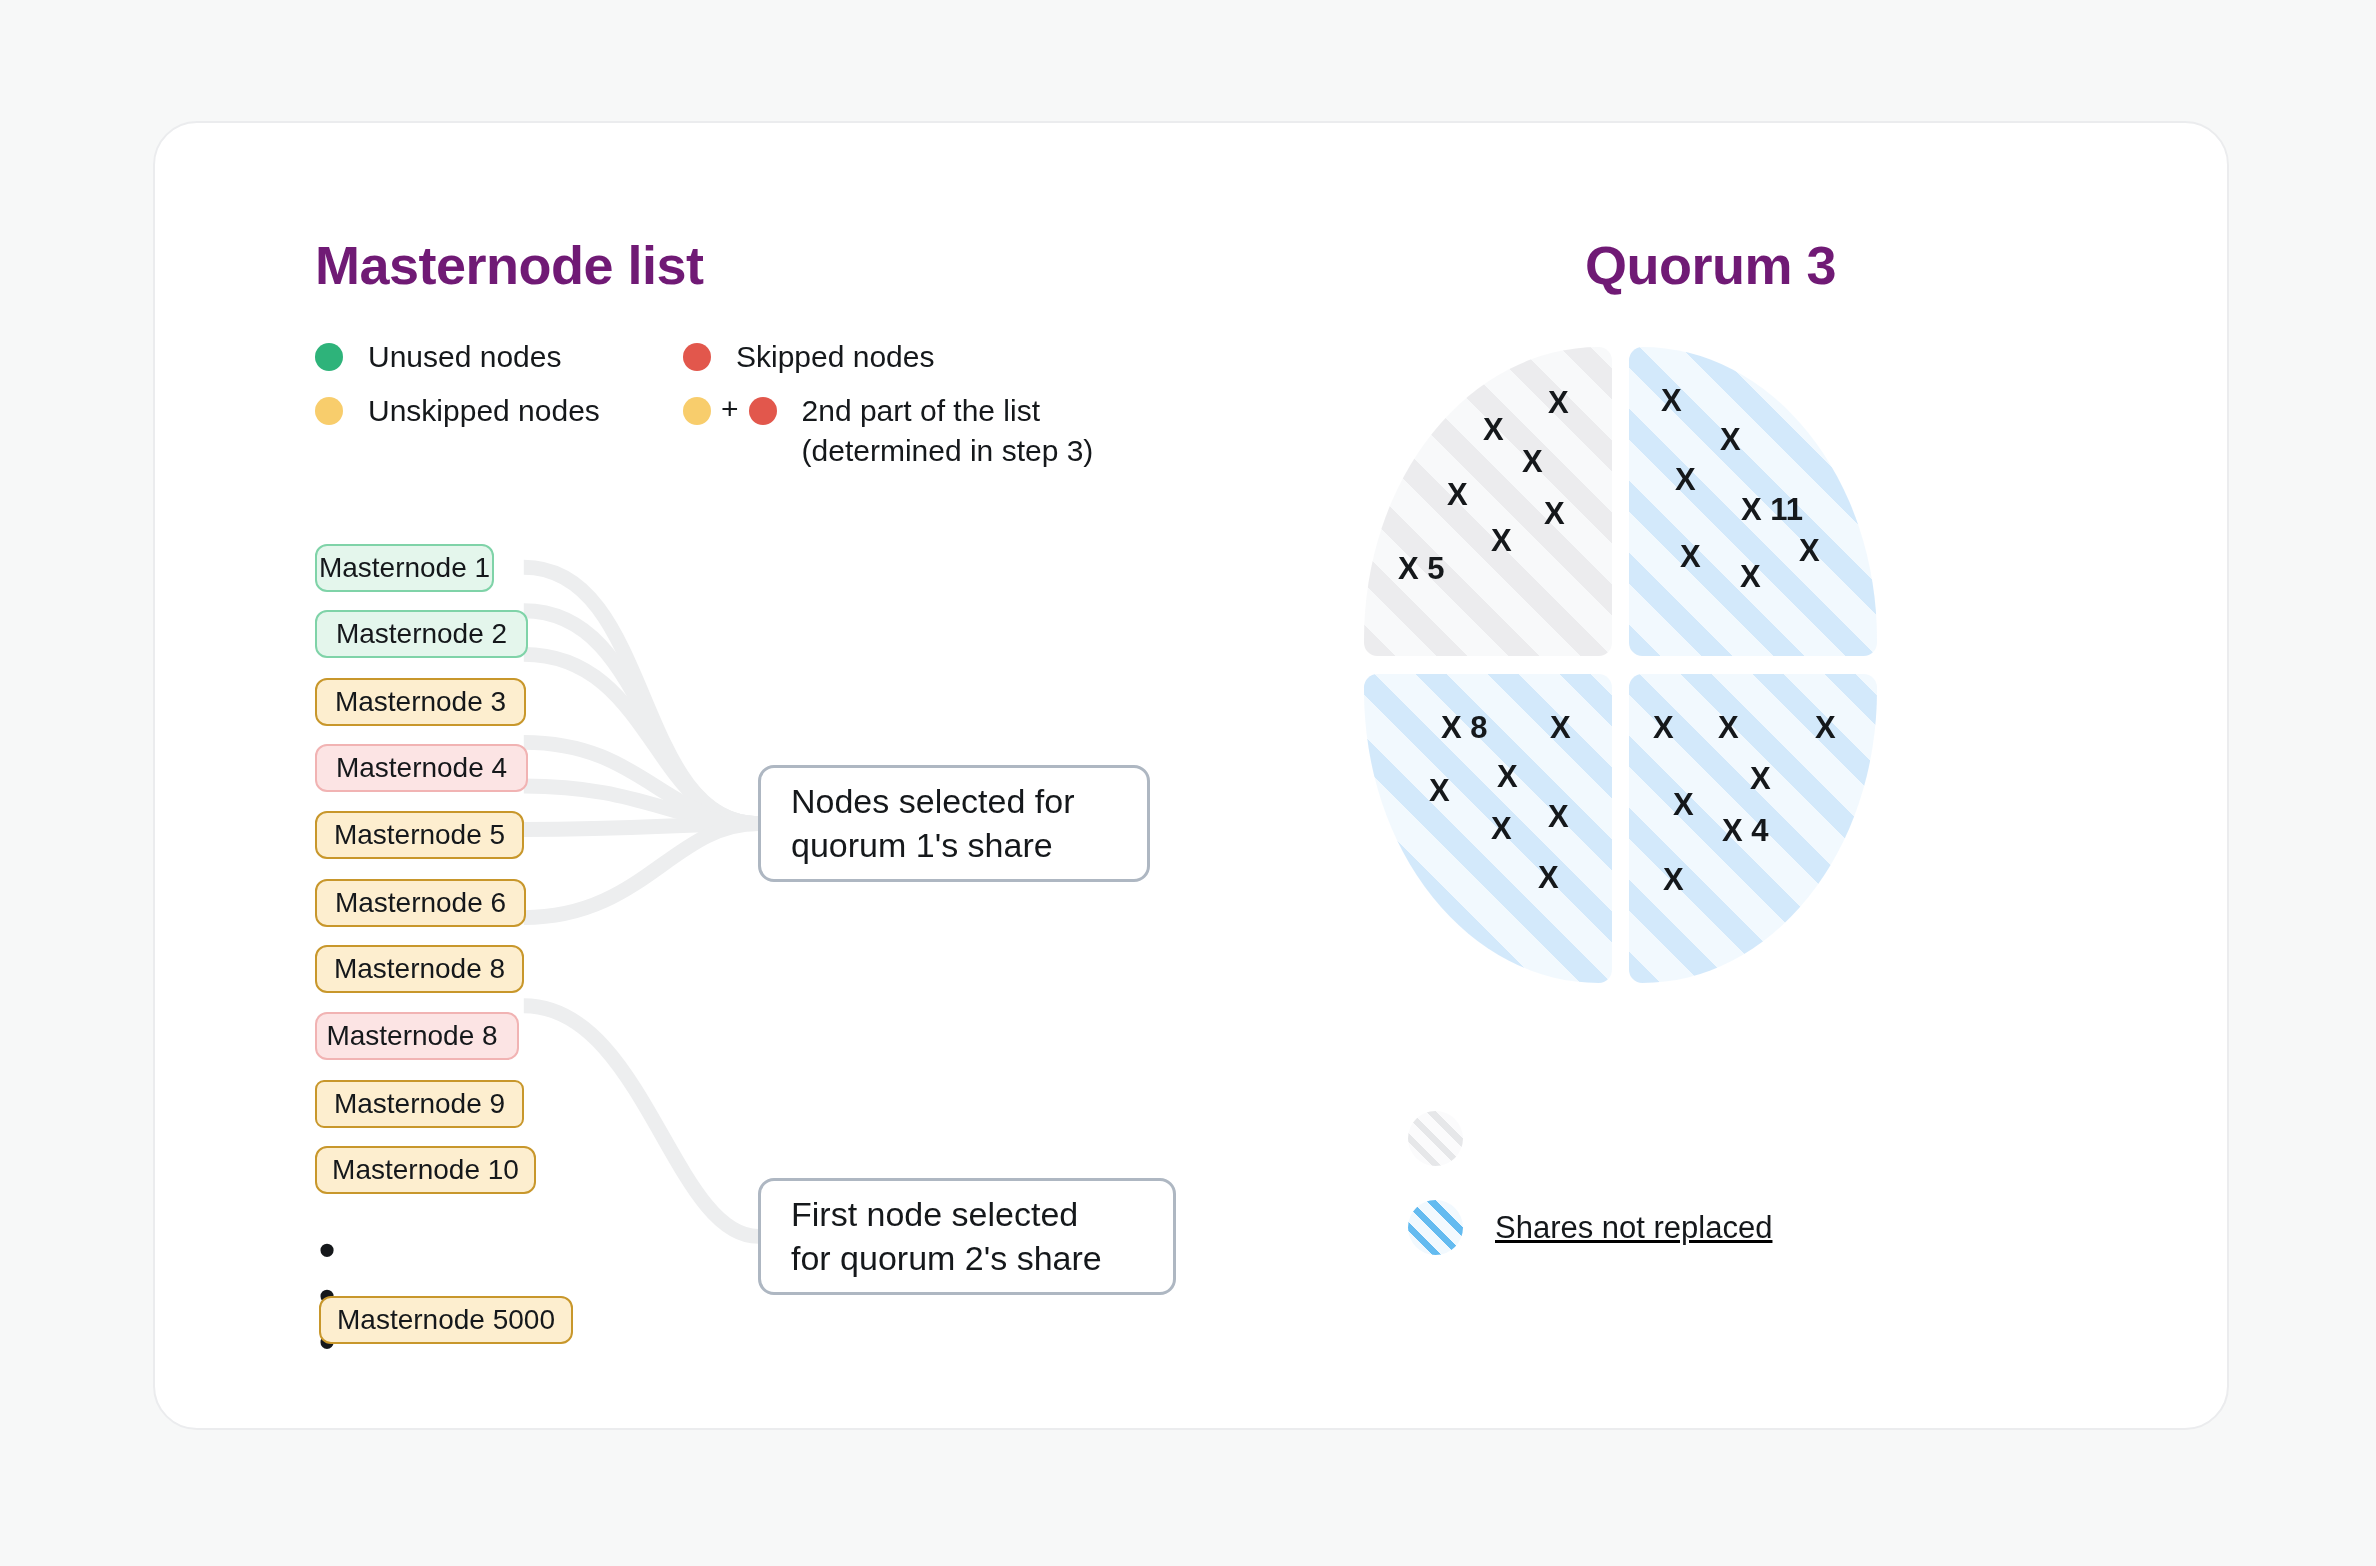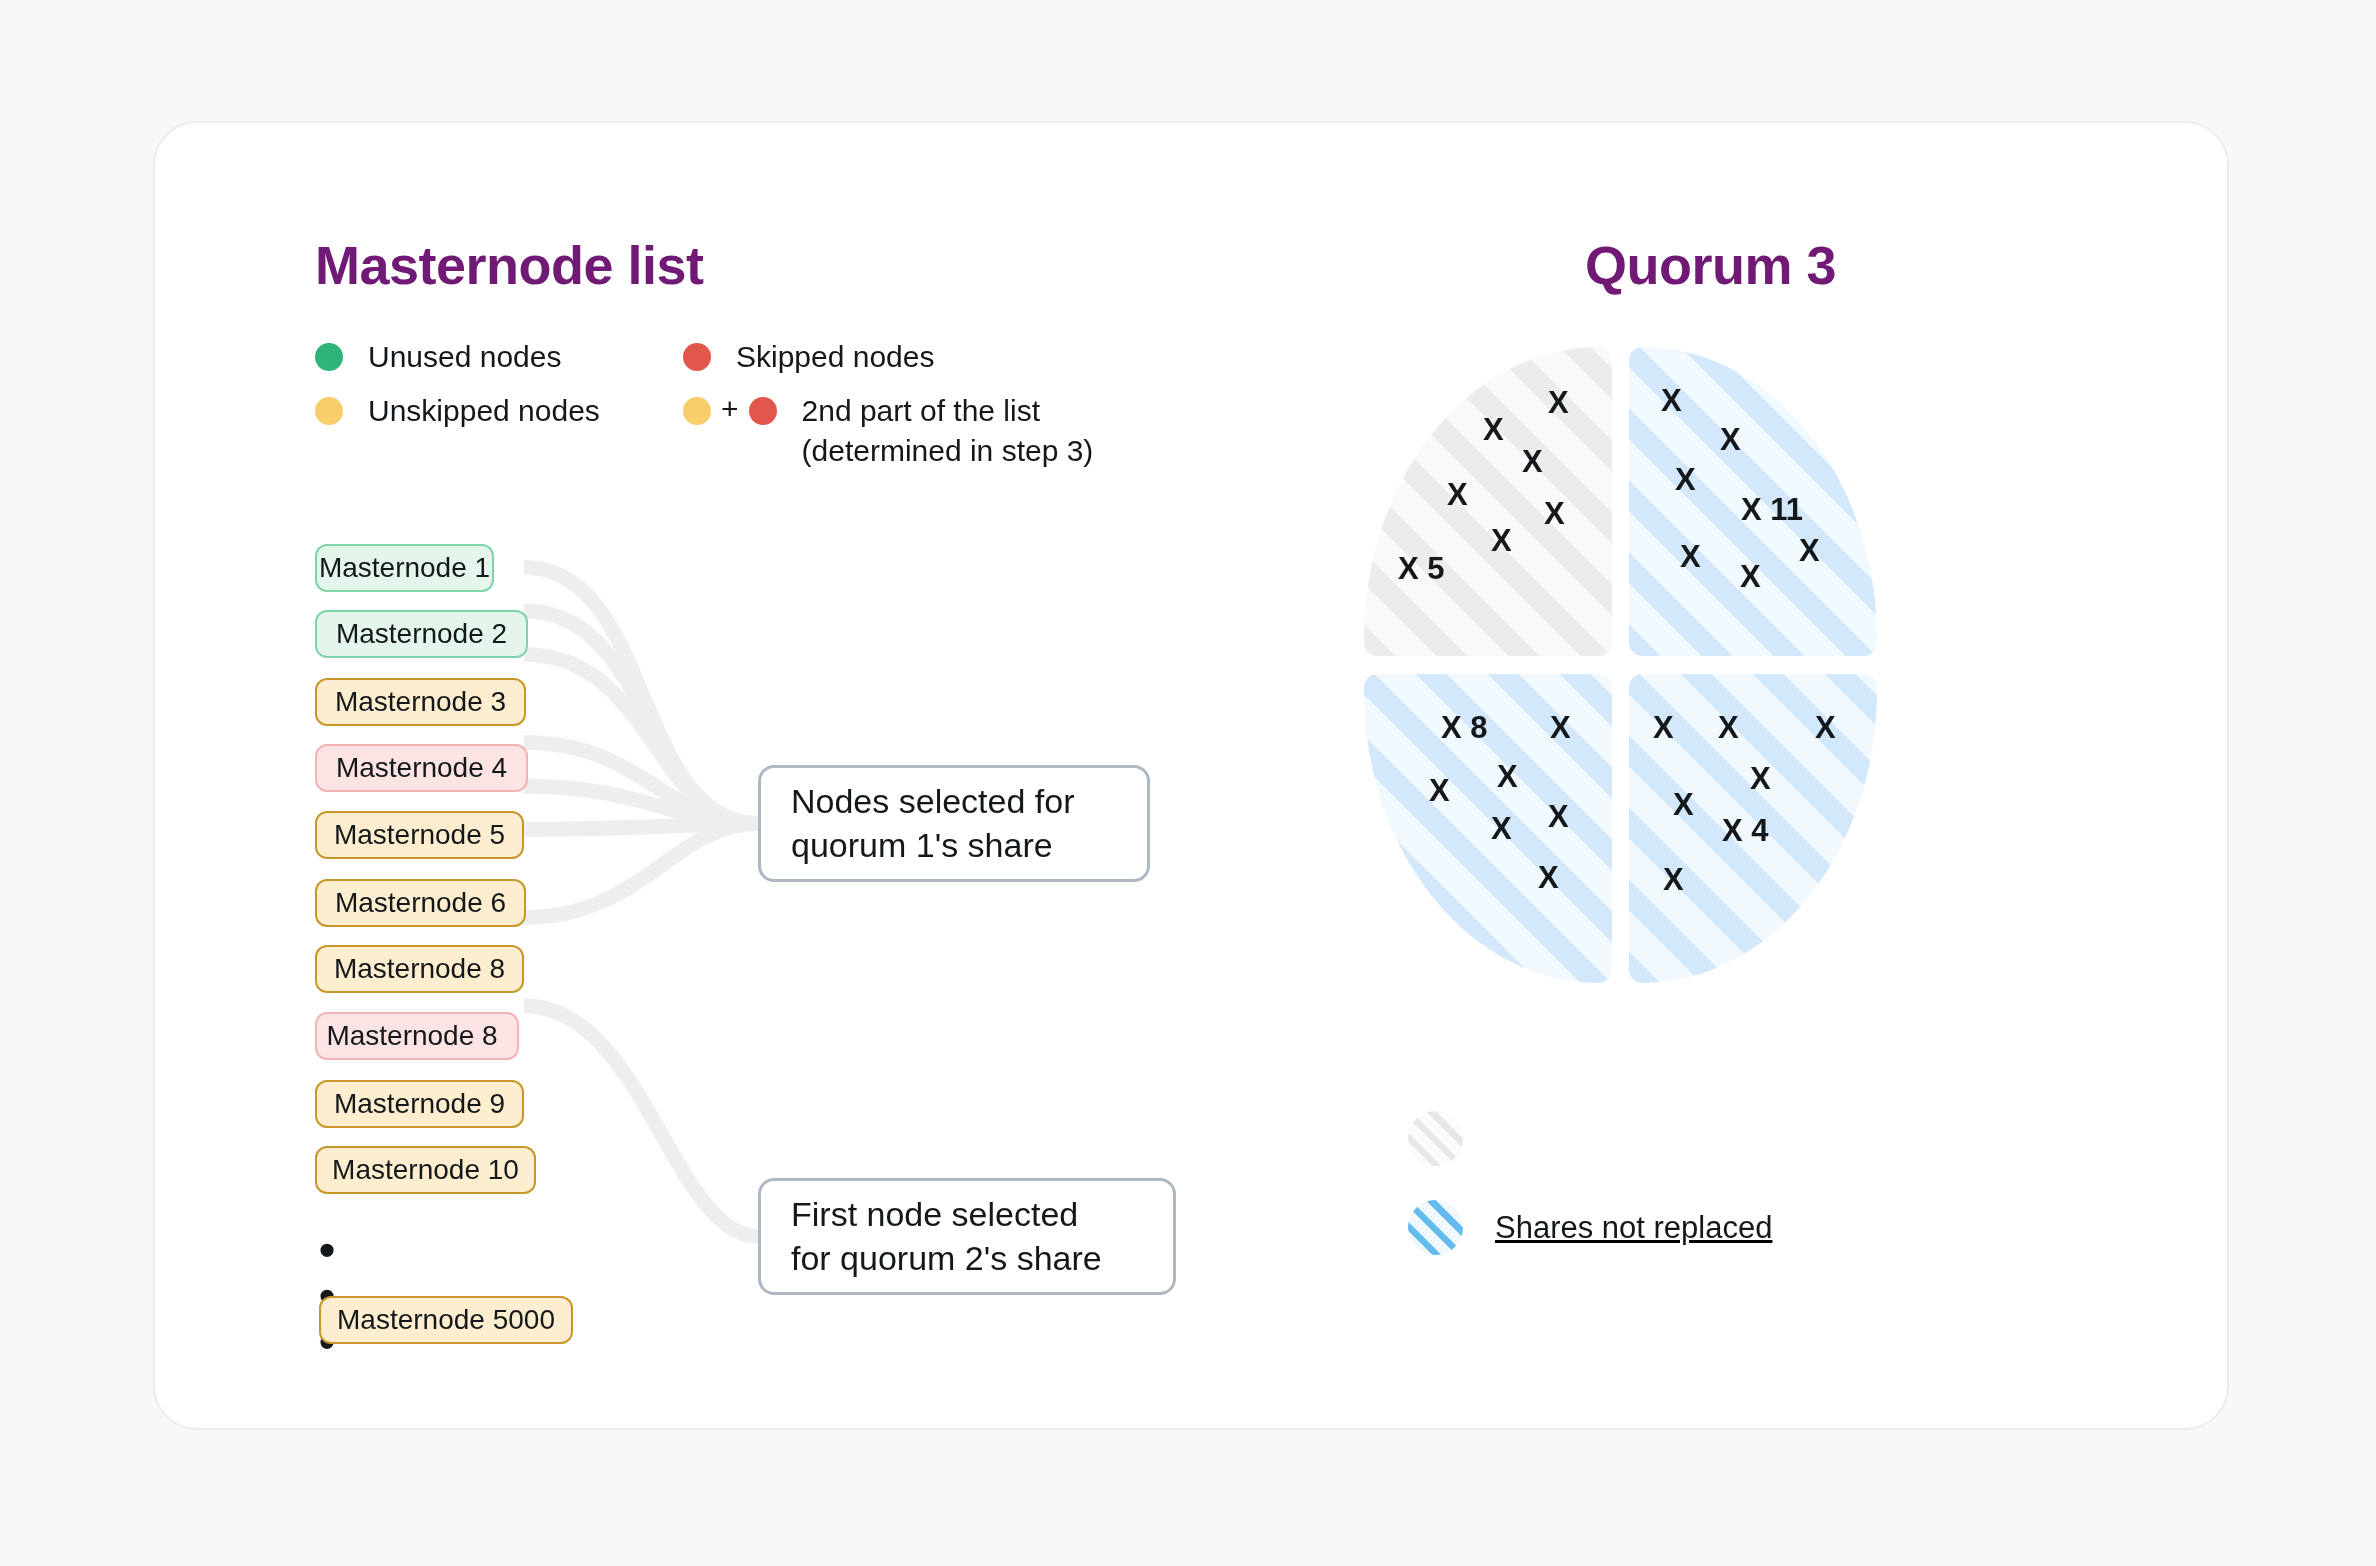--- a/index.html
+++ b/index.html
@@ -275,21 +275,21 @@
 
   <div class="node-list">
     <div class="node-pill pill-green" style="left:0px;  top:0px;   width:179px;">Masternode 1</div>
     <div class="node-pill pill-green" style="left:0px;  top:66px;  width:213px;">Masternode 2</div>
     <div class="node-pill pill-amber" style="left:0px;  top:134px; width:211px;">Masternode 3</div>
     <div class="node-pill pill-red" style="left:0px;  top:200px; width:213px;">Masternode 4</div>
     <div class="node-pill pill-amber" style="left:0px;  top:267px; width:209px;">Masternode 5</div>
     <div class="node-pill pill-amber" style="left:0px;  top:335px; width:211px;">Masternode 6</div>
     <div class="node-pill pill-amber" style="left:0px;  top:401px; width:209px;">Masternode 8</div>
     <div class="node-pill pill-red" style="left:0px;  top:468px; width:204px;padding-left:8px;">Masternode 8</div>
-    <div class="node-pill pill-amber" style="left:0px;  top:536px; width:209px;">Masternode 9</div>
+    <div class="node-pill pill-amber" style="left:0px;  top:536px; width:209px;border-radius:9px;">Masternode 9</div>
     <div class="node-pill pill-amber" style="left:0px;  top:602px; width:221px;">Masternode 10</div>
 
     <div class="ellipsis" style="left:4px; top:683px;">• • •</div>
 
     <div class="node-pill pill-amber" style="left:4px; top:752px; width:254px;">Masternode 5000</div>
   </div>
 
   <div class="callout" id="callout-q1">Nodes selected for
 quorum 1's share</div>
   <div class="callout" id="callout-q2">First node selected

